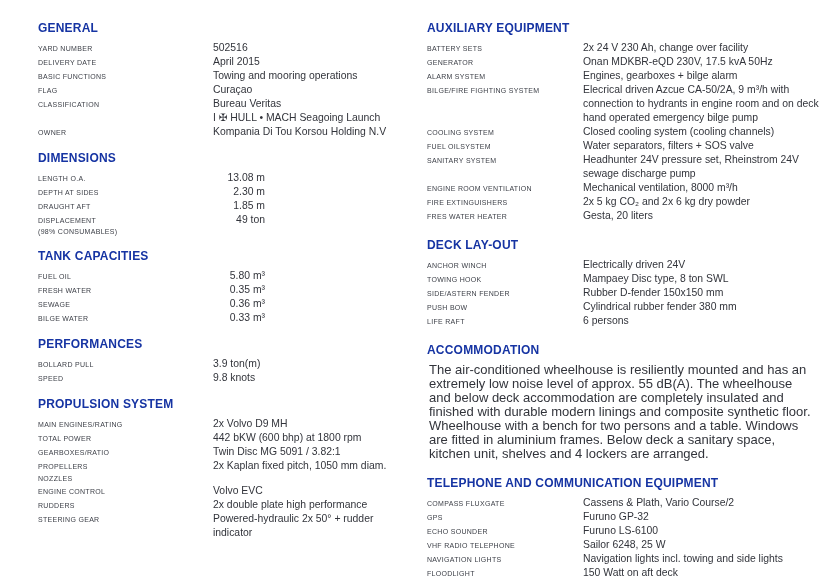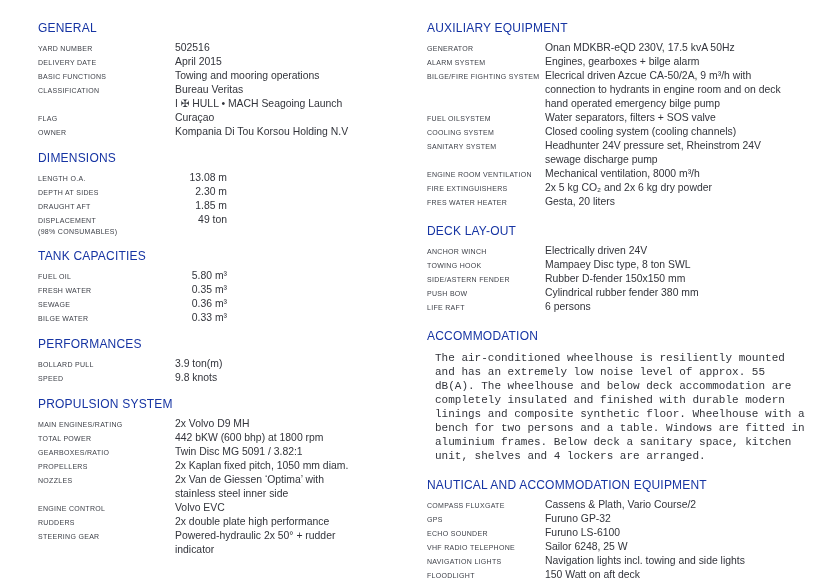--- a/index.html
+++ b/index.html
@@ -8,42 +8,43 @@
     background:var(--page_bg,#ffffff);
     font-family:"Liberation Sans", sans-serif;
     color:var(--value,#32343b);
   }
   .col{position:absolute;top:21px;}
   .col-left{left:38px;width:363px;}
   .col-right{left:427px;width:392px;}
   .section{margin-bottom:12px;}
   .col-right .section{margin-bottom:15px;}
   .heading{
-    font-size:12px;line-height:14px;font-weight:normal;
+    font-size:12px;line-height:14px;font-weight:bold;
     color:var(--heading,#1634a3);
     letter-spacing:0.2px;margin:0 0 6px 0;
   }
   .row{display:flex;align-items:baseline;}
   .lbl{
     flex:none;width:137px;
     font-size:7px;line-height:11px;letter-spacing:0.3px;
     color:var(--label,#3b3e46);
     white-space:pre-line;
   }
   .col-right .lbl{width:118px;}
   .val{
     font-size:10.4px;line-height:14px;
     color:var(--value,#32343b);
     white-space:pre-line;
+    margin-left:38px;
   }
   .numeric .val{flex:none;width:52px;text-align:right;}
   .para{
-    font-size:11px;line-height:14px;
+    font-size:13px;line-height:14px;
     color:var(--value,#32343b);
-    white-space:pre-line;margin:8px;font-family:Liberation Mono, monospace;
+    white-space:pre-line;margin:2px;
   }
 </style>
 </head>
 <body>
 
 <div class="col col-left">
 
   <section class="section">
     <h2 class="heading">GENERAL</h2>
     <div class="rows">
@@ -53,29 +54,29 @@
         </div>
         <div class="row">
           <div class="lbl">DELIVERY DATE</div>
           <div class="val">April 2015</div>
         </div>
         <div class="row">
           <div class="lbl">BASIC FUNCTIONS</div>
           <div class="val">Towing and mooring operations</div>
         </div>
         <div class="row">
+          <div class="lbl">FLAG</div>
+          <div class="val">Curaçao</div>
+        </div>
+        <div class="row">
           <div class="lbl">CLASSIFICATION</div>
           <div class="val">Bureau Veritas
 I ✠ HULL • MACH Seagoing Launch</div>
         </div>
         <div class="row">
-          <div class="lbl">FLAG</div>
-          <div class="val">Curaçao</div>
-        </div>
-        <div class="row">
           <div class="lbl">OWNER</div>
           <div class="val">Kompania Di Tou Korsou Holding N.V</div>
         </div>
       </div>
   </section>
 
   <section class="section numeric">
     <h2 class="heading">DIMENSIONS</h2>
     <div class="rows">
         <div class="row">
@@ -148,22 +149,20 @@
         <div class="row">
           <div class="lbl">GEARBOXES/RATIO</div>
           <div class="val">Twin Disc MG 5091 / 3.82:1</div>
         </div>
         <div class="row">
           <div class="lbl">PROPELLERS</div>
           <div class="val">2x Kaplan fixed pitch, 1050 mm diam.</div>
         </div>
         <div class="row">
           <div class="lbl">NOZZLES</div>
-          <div class="val">2x Van de Giessen ‘Optima’ with
-stainless steel inner side</div>
         </div>
         <div class="row">
           <div class="lbl">ENGINE CONTROL</div>
           <div class="val">Volvo EVC</div>
         </div>
         <div class="row">
           <div class="lbl">RUDDERS</div>
           <div class="val">2x double plate high performance</div>
         </div>
         <div class="row">
@@ -174,41 +173,45 @@
       </div>
   </section>
 
 </div>
 
 <div class="col col-right">
 
   <section class="section">
     <h2 class="heading">AUXILIARY EQUIPMENT</h2>
     <div class="rows">
+        <div class="row">
+          <div class="lbl">BATTERY SETS</div>
+          <div class="val">2x 24 V 230 Ah, change over facility</div>
+        </div>
         <div class="row">
           <div class="lbl">GENERATOR</div>
           <div class="val">Onan MDKBR-eQD 230V, 17.5 kvA 50Hz</div>
         </div>
         <div class="row">
           <div class="lbl">ALARM SYSTEM</div>
           <div class="val">Engines, gearboxes + bilge alarm</div>
         </div>
         <div class="row">
           <div class="lbl">BILGE/FIRE FIGHTING SYSTEM</div>
           <div class="val">Elecrical driven Azcue CA-50/2A, 9 m³/h with
 connection to hydrants in engine room and on deck
 hand operated emergency bilge pump</div>
         </div>
         <div class="row">
+          <div class="lbl">COOLING SYSTEM</div>
+          <div class="val">Closed cooling system (cooling channels)</div>
+        </div>
+        <div class="row">
           <div class="lbl">FUEL OILSYSTEM</div>
           <div class="val">Water separators, filters + SOS valve</div>
-        </div>
-        <div class="row">
-          <div class="lbl">COOLING SYSTEM</div>
-          <div class="val">Closed cooling system (cooling channels)</div>
         </div>
         <div class="row">
           <div class="lbl">SANITARY SYSTEM</div>
           <div class="val">Headhunter 24V pressure set, Rheinstrom 24V
 sewage discharge pump</div>
         </div>
         <div class="row">
           <div class="lbl">ENGINE ROOM VENTILATION</div>
           <div class="val">Mechanical ventilation, 8000 m³/h</div>
         </div>
@@ -248,21 +251,21 @@
         </div>
       </div>
   </section>
 
   <section class="section">
     <h2 class="heading">ACCOMMODATION</h2>
     <p class="para">The air-conditioned wheelhouse is resiliently mounted and has an extremely low noise level of approx. 55 dB(A). The wheelhouse and below deck accommodation are completely insulated and finished with durable modern linings and composite synthetic floor. Wheelhouse with a bench for two persons and a table. Windows are fitted in aluminium frames.  Below deck a sanitary space, kitchen unit, shelves and 4 lockers are arranged.</p>
   </section>
 
   <section class="section">
-    <h2 class="heading">NAUTICAL AND ACCOMMODATION EQUIPMENT</h2>
+    <h2 class="heading">TELEPHONE AND COMMUNICATION EQUIPMENT</h2>
     <div class="rows">
         <div class="row">
           <div class="lbl">COMPASS FLUXGATE</div>
           <div class="val">Cassens &amp; Plath, Vario Course/2</div>
         </div>
         <div class="row">
           <div class="lbl">GPS</div>
           <div class="val">Furuno GP-32</div>
         </div>
         <div class="row">

